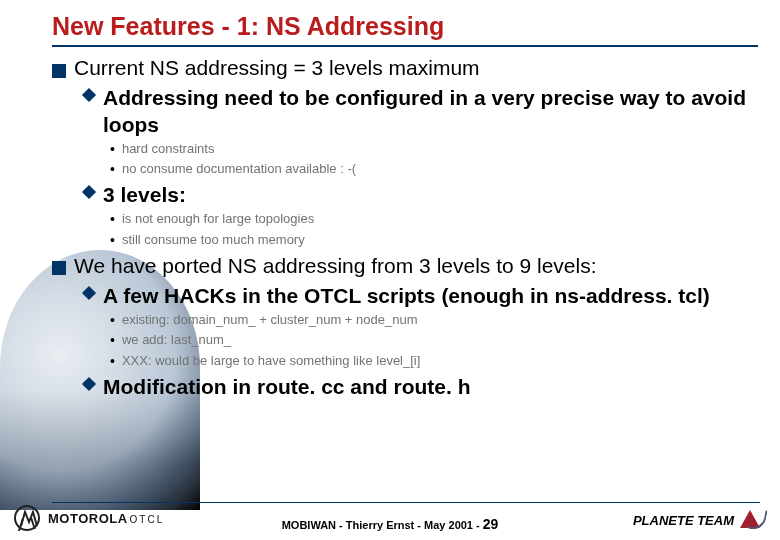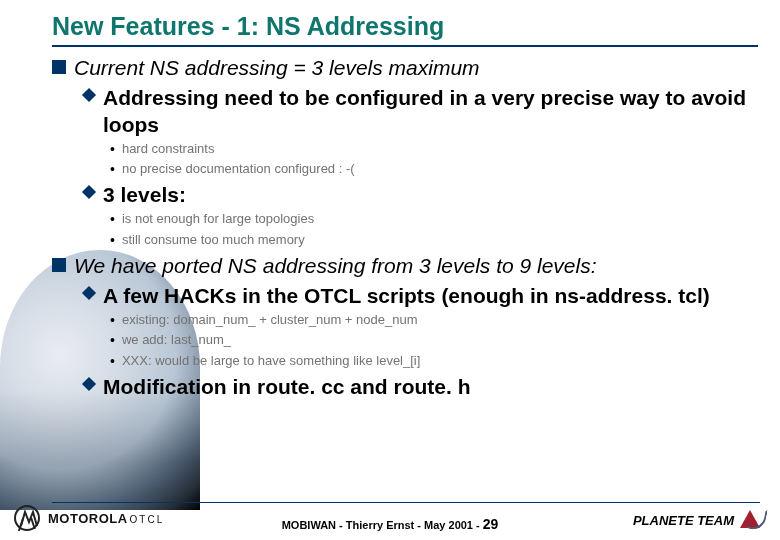--- a/index.html
+++ b/index.html
@@ -27,30 +27,29 @@
     z-index: 0;
   }
   .content {
     position: relative;
     z-index: 2;
     padding: 12px 22px 0 52px;
   }
   .title {
     font-size: 25px;
     font-weight: bold;
-    color: #0f766e;
+    color: #b91c1c;
     padding-bottom: 4px;
     border-bottom: 2px solid #003366;
     margin-bottom: 8px;
   }
   .lvl1 {
     display: flex;
-    align-items: flex-start;
+    align-items: center;
     margin: 4px 0 2px 0;
-    font-style: italic;
   }
   .lvl1 .bullet1 {
     width: 14px; height: 14px;
     background: #003366;
     margin: 5px 8px 0 0;
     flex: 0 0 auto;
   }
   .lvl1 .text {
     font-size: 21px;
     color: #000;
@@ -213,21 +212,21 @@
     <div class="lvl2">
       <div class="diamond"></div>
       <div class="text">Addressing need to be configured in a very precise way to avoid loops</div>
     </div>
       <div class="lvl3">
         <div class="bullet3">•</div>
         <div class="text">hard constraints</div>
       </div>
       <div class="lvl3">
         <div class="bullet3">•</div>
-        <div class="text">no precise documentation configured : -(</div>
+        <div class="text">no consume documentation available : -(</div>
       </div>
 
     <div class="lvl2">
       <div class="diamond"></div>
       <div class="text">3 levels:</div>
     </div>
       <div class="lvl3">
         <div class="bullet3">•</div>
         <div class="text">is not enough for large topologies</div>
       </div>

